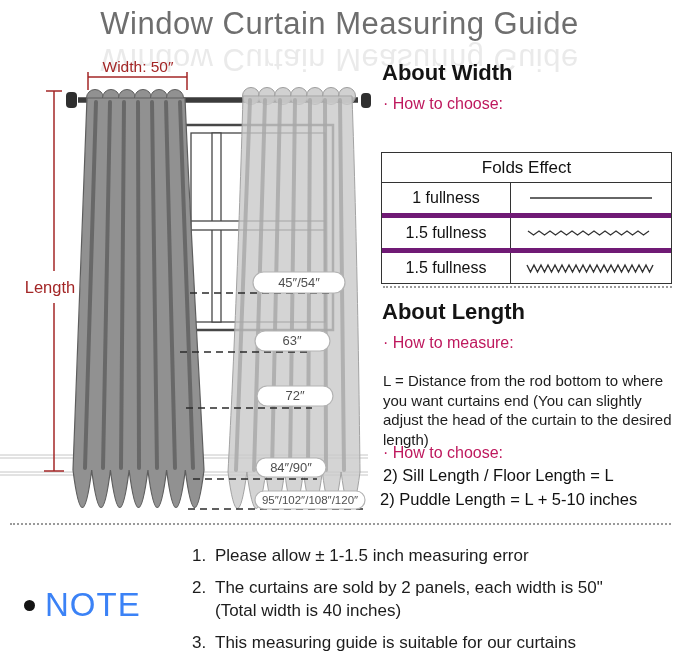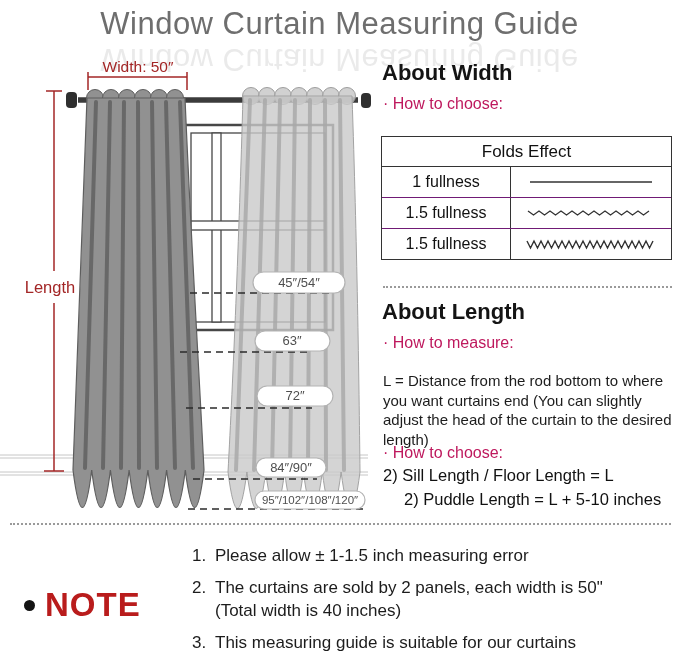--- a/index.html
+++ b/index.html
@@ -20,29 +20,29 @@
   
   .illustration{position:absolute;left:0;top:55px;}
   
   .h-section{position:absolute;font-size:22px;font-weight:700;color:#141414;}
   .sub{position:absolute;font-size:16px;color:#be185d;}
   .formula{position:absolute;font-size:17px;color:#111;}
   .par{position:absolute;font-size:15px;line-height:19.5px;color:#1c1c1c;margin-top:15px;}
   .rule{position:absolute;font-size:16.5px;color:#111;}
   .dotted-sep{position:absolute;border-top:2px dotted #9a9a9a;height:0;}
   
-  .folds-table{position:absolute;left:381px;top:136px;width:291px;border:1.5px solid #333;box-sizing:border-box;background:#fff;}
+  .folds-table{position:absolute;left:381px;top:152px;width:291px;border:1.5px solid #333;box-sizing:border-box;background:#fff;}
   .ft-header{height:29px;border-bottom:1px solid #333;display:flex;align-items:center;justify-content:center;font-size:17px;color:#111;}
-  .ft-row{display:flex;height:30px;border-bottom:1px solid #701a75;}
+  .ft-row{display:flex;height:30px;border-bottom:5px solid #701a75;}
   .ft-row:last-child{border-bottom:none;}
   .ft-label{width:128px;border-right:1px solid #333;display:flex;align-items:center;justify-content:center;font-size:16px;color:#111;}
   .ft-pattern{flex:1;display:flex;align-items:center;justify-content:center;}
   
   .note-bullet{position:absolute;left:24px;top:600px;width:11px;height:11px;border-radius:50%;background:#141414;}
-  .note-label{position:absolute;left:45px;top:586px;font-size:33px;font-weight:700;color:#b91c1c;letter-spacing:1px;}
+  .note-label{position:absolute;left:45px;top:586px;font-size:33px;font-weight:400;color:#3b82f6;letter-spacing:1px;}
   .note-items{position:absolute;left:192px;top:544px;width:482px;display:flex;flex-direction:column;gap:9px;}
   .note-item{display:flex;font-size:17px;line-height:23px;color:#1c1c1c;}
   .note-item .num{width:23px;flex:none;}
   .note-item .txt div{white-space:nowrap;}
 </style>
 </head>
 <body>
 
 <div class="page">
 
@@ -195,21 +195,21 @@
     </div>
   </div>
 
   <div class="dotted-sep" style="left:383px;top:286px;width:289px;"></div>
 
   <div class="h-section" style="left:382px;top:299px;">About Length</div>
   <div class="sub" style="left:383px;top:334px;">· How to measure:</div>
   <div class="par" style="left:383px;top:356px;width:292px;">L = Distance from the rod bottom to where you want curtains end  (You can slightly adjust the head of the curtain to the desired length)</div>
   <div class="sub" style="left:383px;top:444px;">· How to choose:</div>
   <div class="rule" style="left:383px;top:466px;">2)  Sill Length / Floor Length = L</div>
-  <div class="rule" style="left:404px;top:490px;text-align:right;">2)  Puddle Length = L + 5-10 inches</div>
+  <div class="rule" style="left:380px;top:490px;text-align:right;">2)  Puddle Length = L + 5-10 inches</div>
 
   <div class="dotted-sep" style="left:10px;top:523px;width:661px;"></div>
 
   <div class="note-bullet"></div>
   <div class="note-label">NOTE</div>
 
   <div class="note-items">
     <div class="note-item">
       <span class="num">1.</span>
       <span class="txt">

